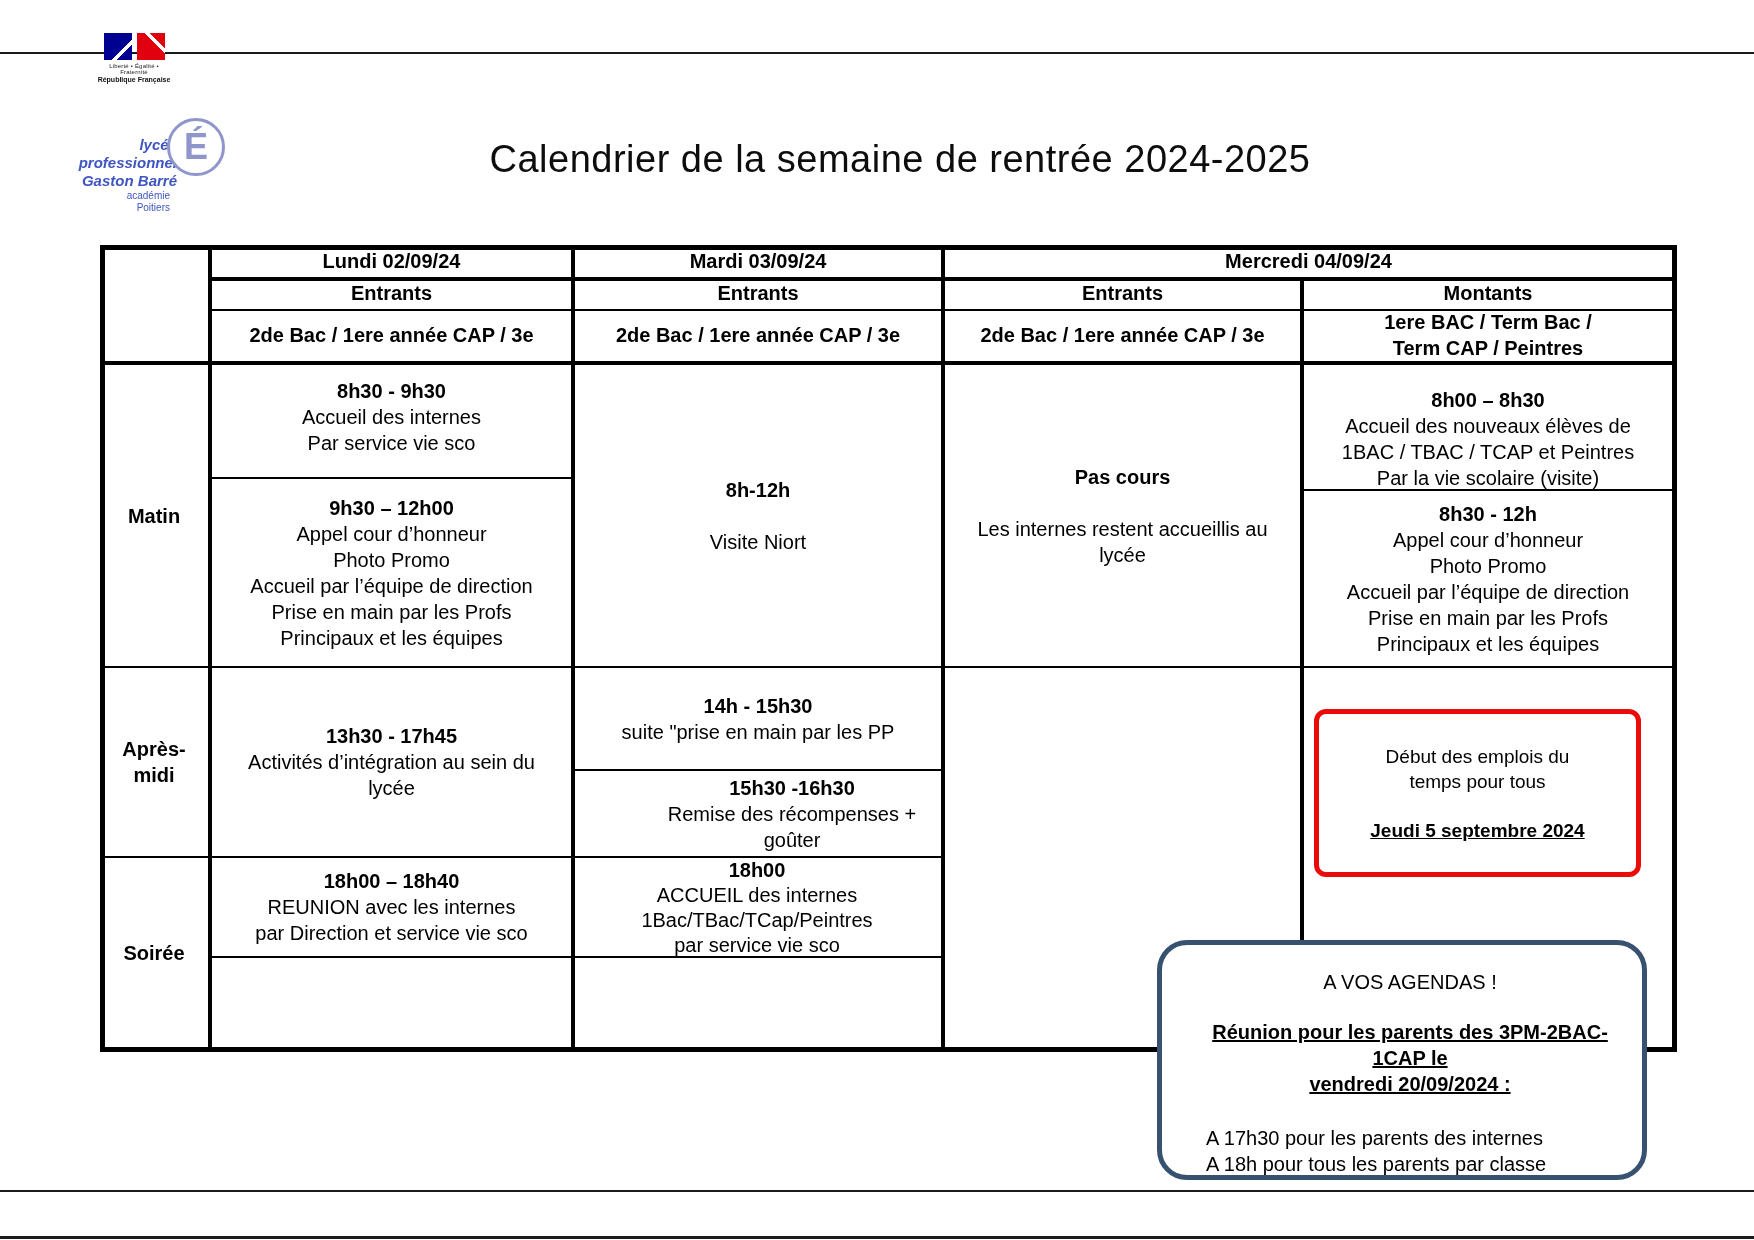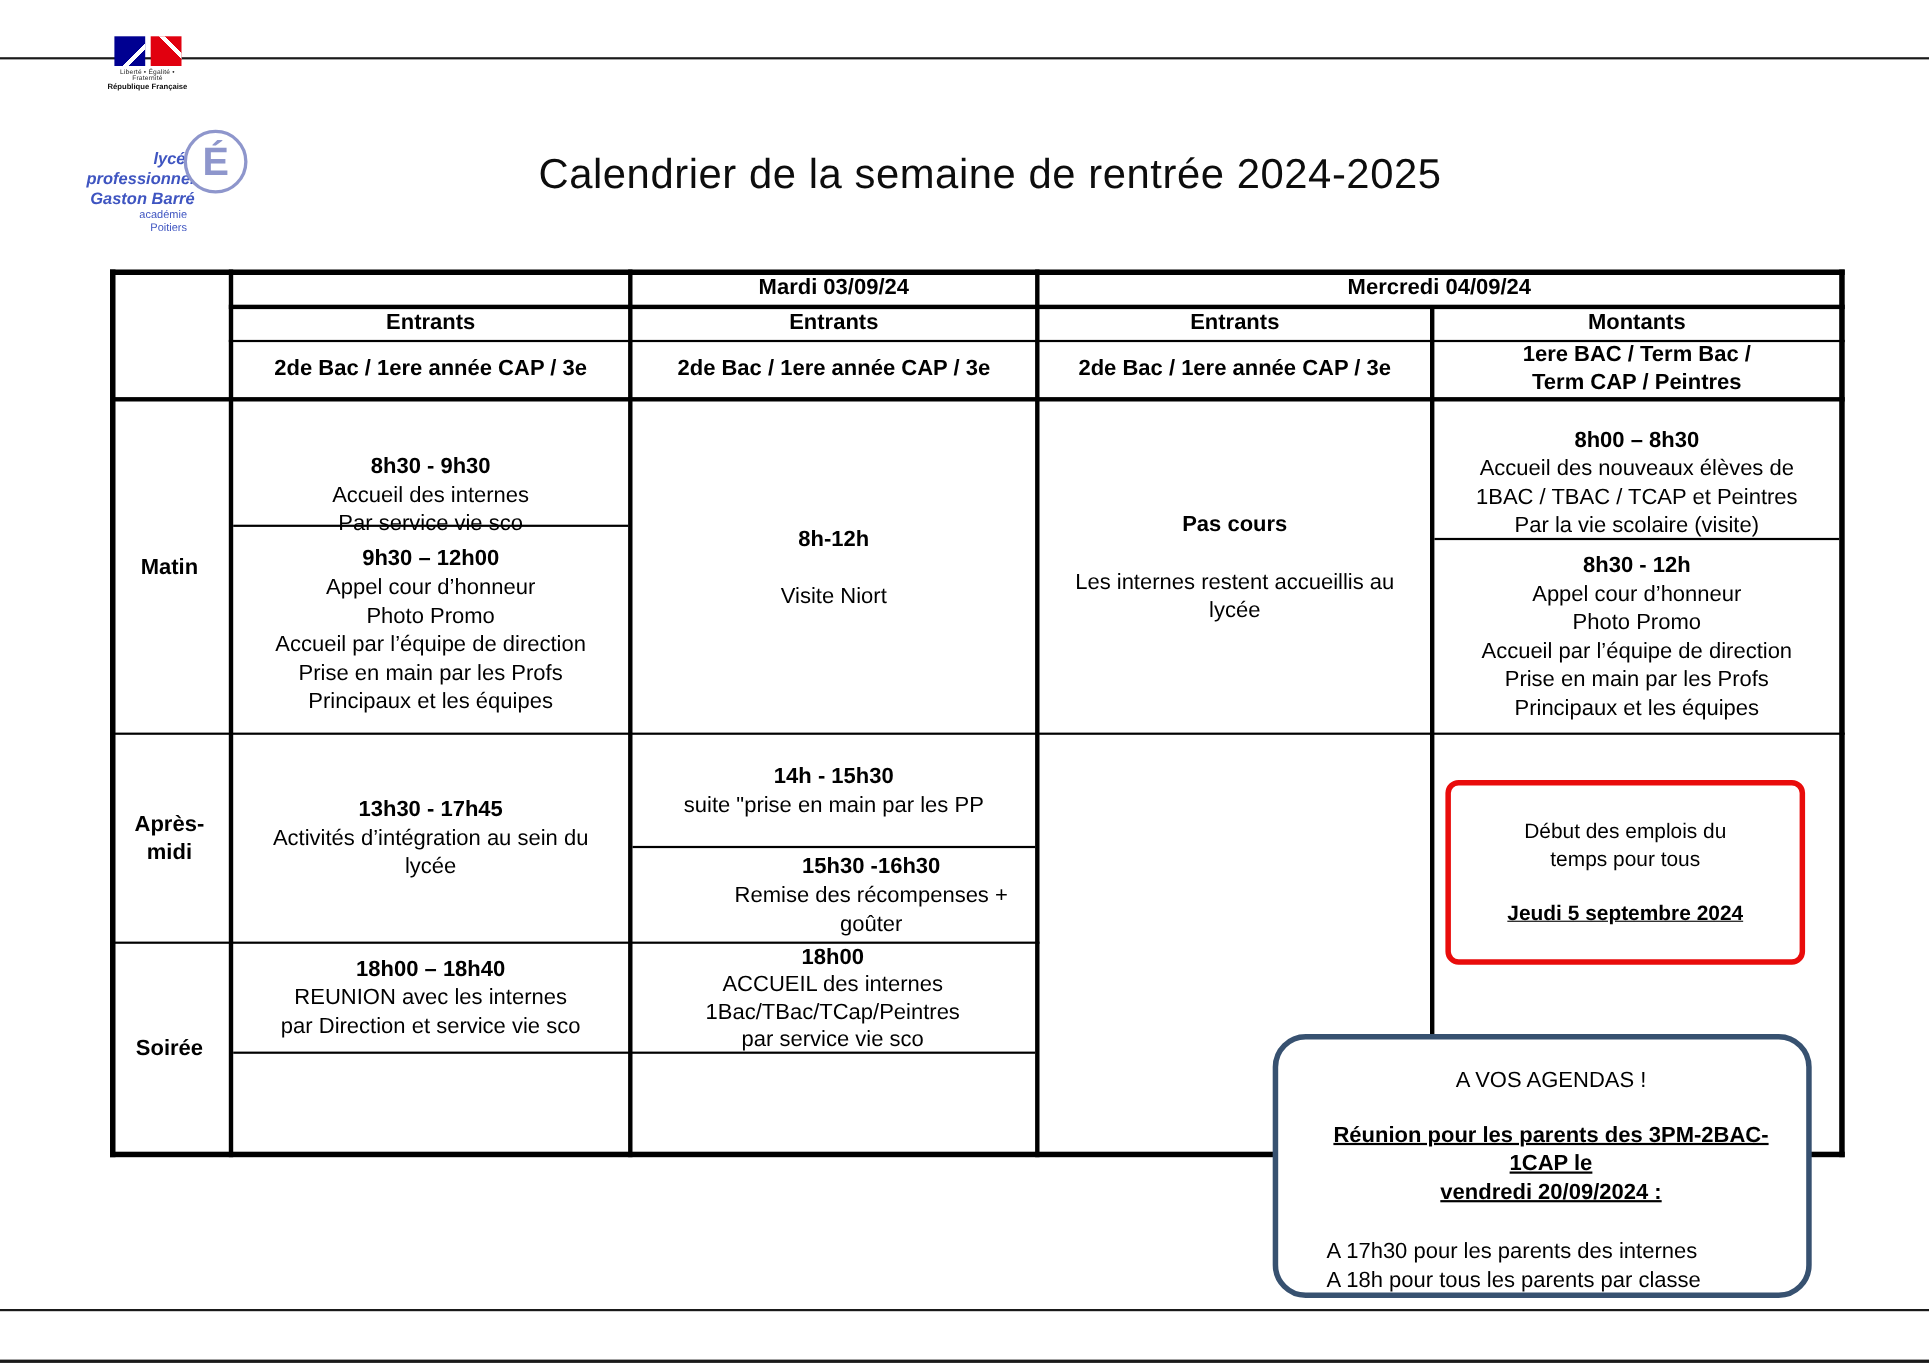--- a/index.html
+++ b/index.html
@@ -104,20 +104,21 @@
   <div class="tl" style="left:100px;top:361px;width:1577px;height:4px;"></div>
   <div class="tl" style="left:100px;top:666px;width:1577px;height:2px;"></div>
   <div class="tl" style="left:100px;top:856px;width:845px;height:2px;"></div>
   <div class="tl" style="left:100px;top:1047px;width:1577px;height:5px;"></div>
 
   <div class="tl" style="left:212px;top:477px;width:359px;height:2px;"></div>
   <div class="tl" style="left:1304px;top:489px;width:368px;height:2px;"></div>
   <div class="tl" style="left:575px;top:769px;width:366px;height:2px;"></div>
   <div class="tl" style="left:212px;top:956px;width:729px;height:2px;"></div>
 
+  <div class="cell hdr" style="left:212px;top:245px;width:359px;height:32px;">Lundi 02/09/24</div>
   <div class="cell hdr" style="left:575px;top:245px;width:366px;height:32px;">Mardi 03/09/24</div>
   <div class="cell hdr" style="left:945px;top:245px;width:727px;height:32px;">Mercredi 04/09/24</div>
 
   <div class="cell hdr" style="left:212px;top:277px;width:359px;height:32px;">Entrants</div>
   <div class="cell hdr" style="left:575px;top:277px;width:366px;height:32px;">Entrants</div>
   <div class="cell hdr" style="left:945px;top:277px;width:355px;height:32px;">Entrants</div>
   <div class="cell hdr" style="left:1304px;top:277px;width:368px;height:32px;">Montants</div>
 
   <div class="cell hdr" style="left:212px;top:309px;width:359px;height:52px;">2de Bac / 1ere année CAP / 3e</div>
   <div class="cell hdr" style="left:575px;top:309px;width:366px;height:52px;">2de Bac / 1ere année CAP / 3e</div>
@@ -127,21 +128,21 @@
     <div>Term CAP / Peintres</div>
   </div>
 
   <div class="cell b" style="left:100px;top:365px;width:108px;height:301px;">Matin</div>
   <div class="cell b" style="left:100px;top:858px;width:108px;height:189px;">Soirée</div>
   <div class="cell b" style="left:100px;top:668px;width:108px;height:188px;">
     <div>Après-</div>
     <div>midi</div>
   </div>
 
-  <div class="cell" style="left:212px;top:365px;width:359px;height:104px;margin-top:33px;">
+  <div class="cell" style="left:212px;top:365px;width:359px;height:104px;">
     <div class="b">8h30 - 9h30</div>
     <div>Accueil des internes</div>
     <div>Par service vie sco</div>
   </div>
   <div class="cell" style="left:212px;top:479px;width:359px;height:187px;">
     <div class="b">9h30 – 12h00</div>
     <div>Appel cour d’honneur</div>
     <div>Photo Promo</div>
     <div>Accueil par l’équipe de direction</div>
     <div>Prise en main par les Profs</div>

